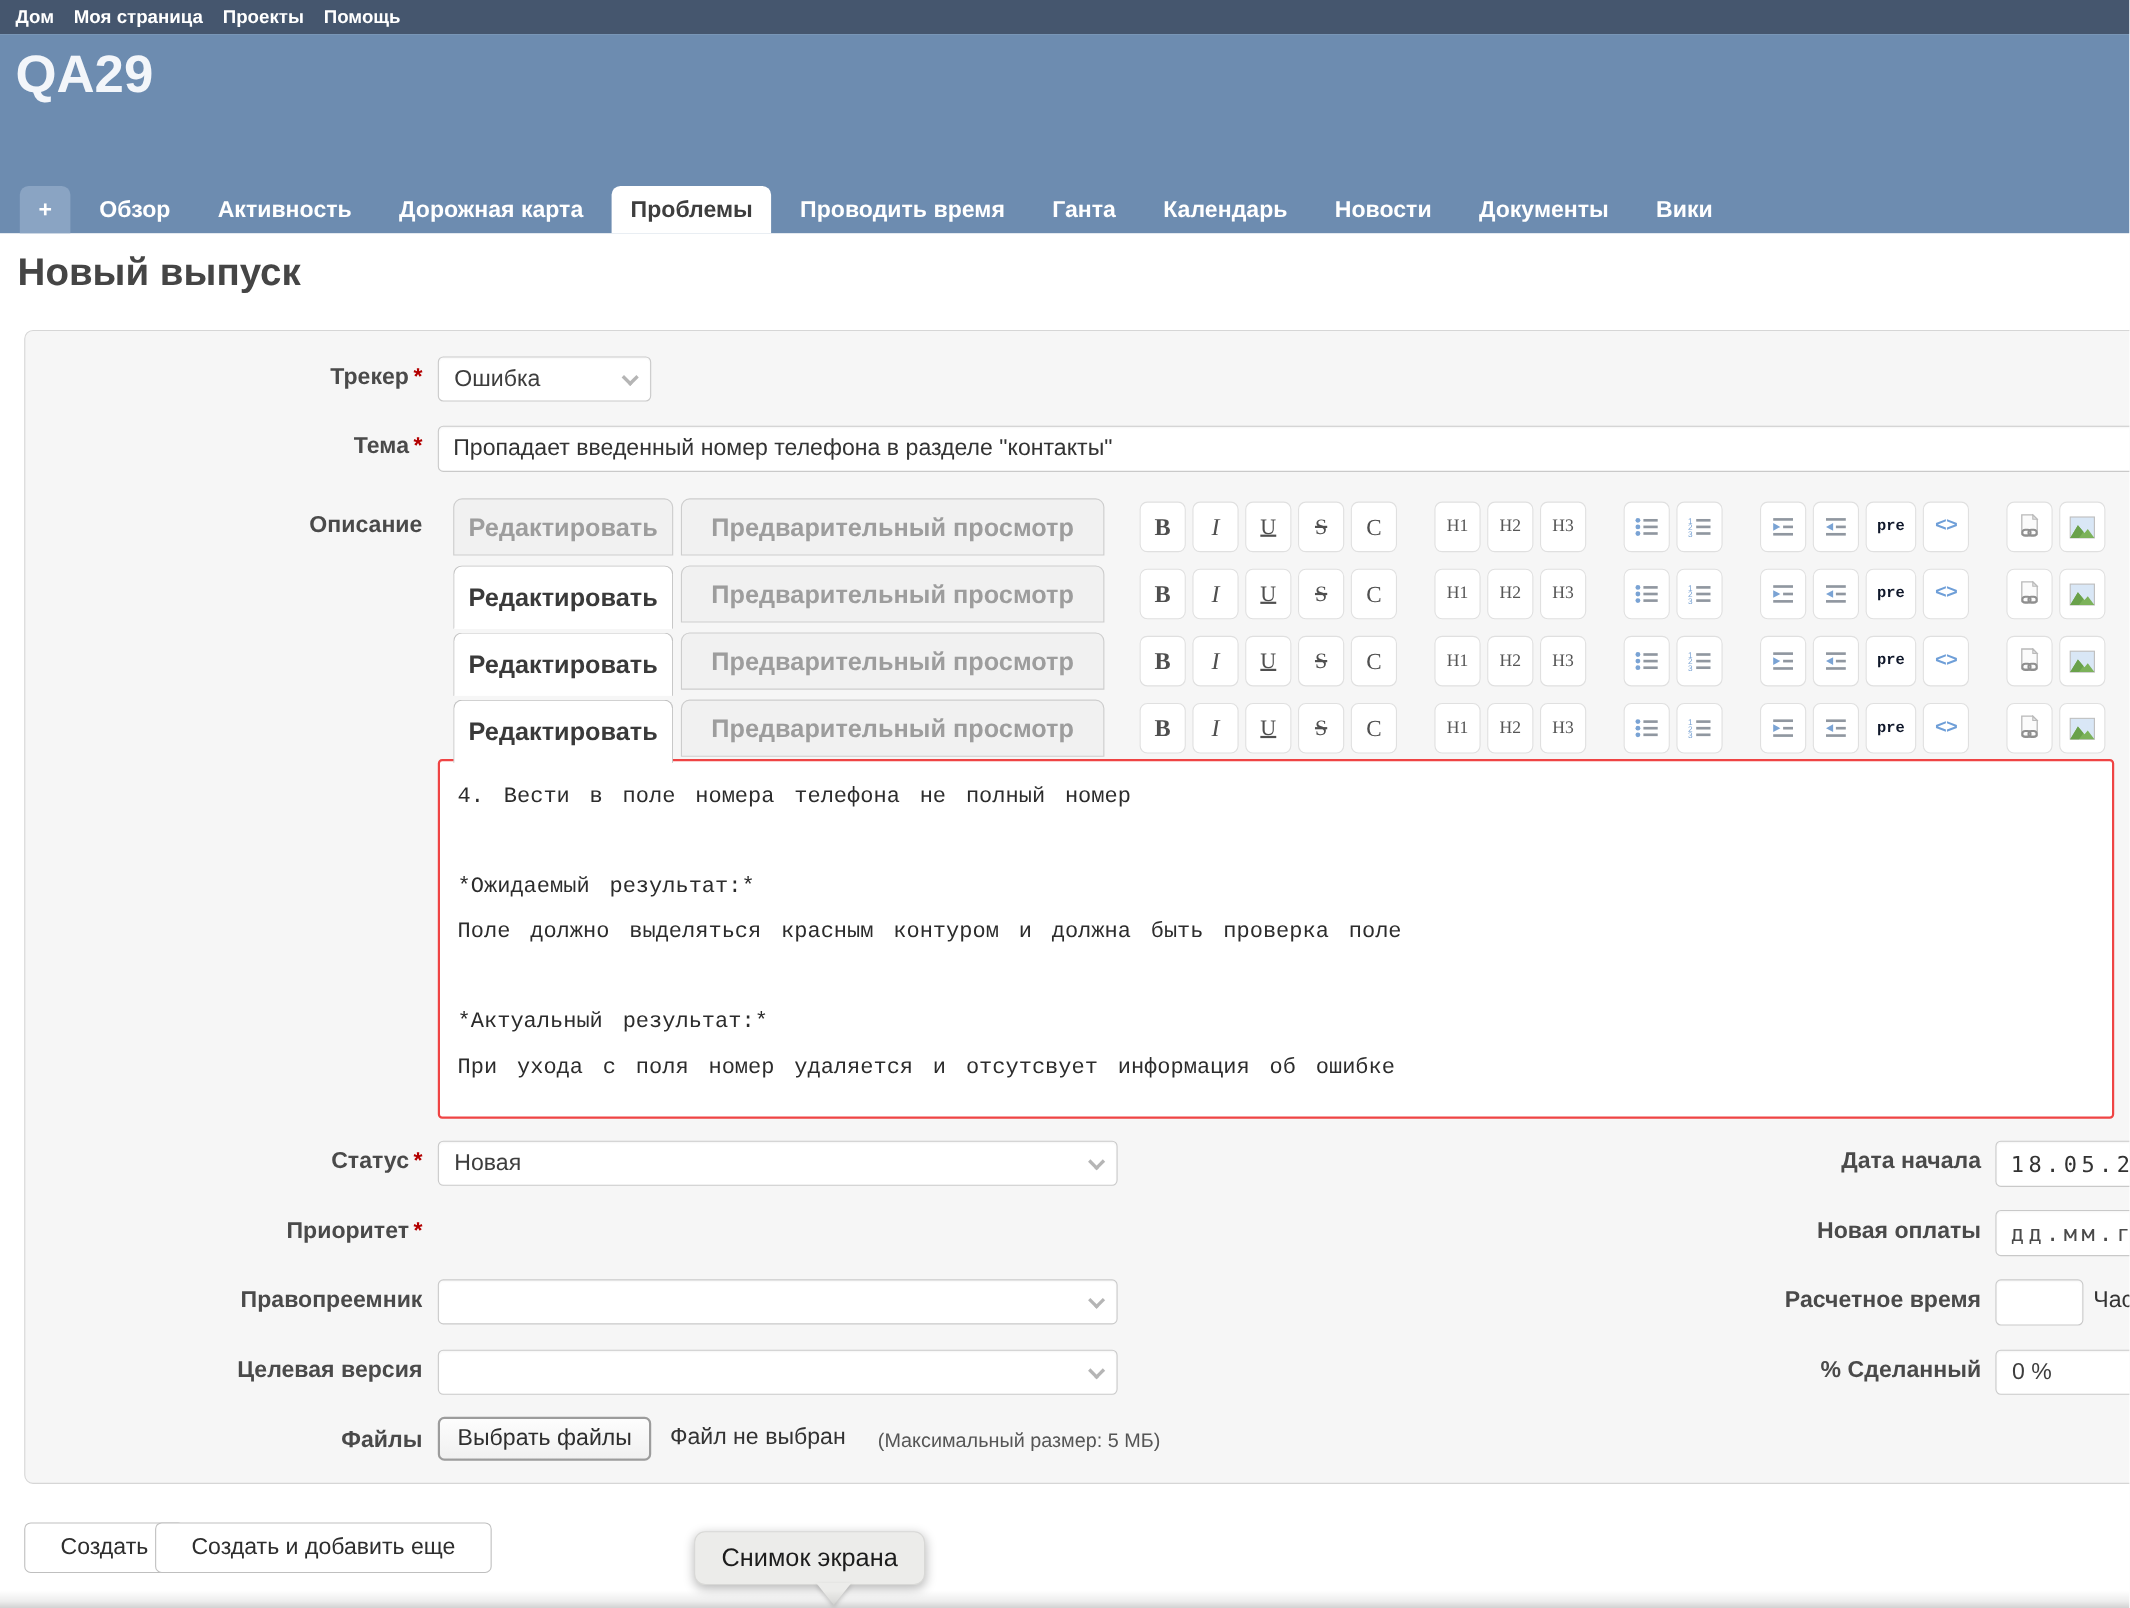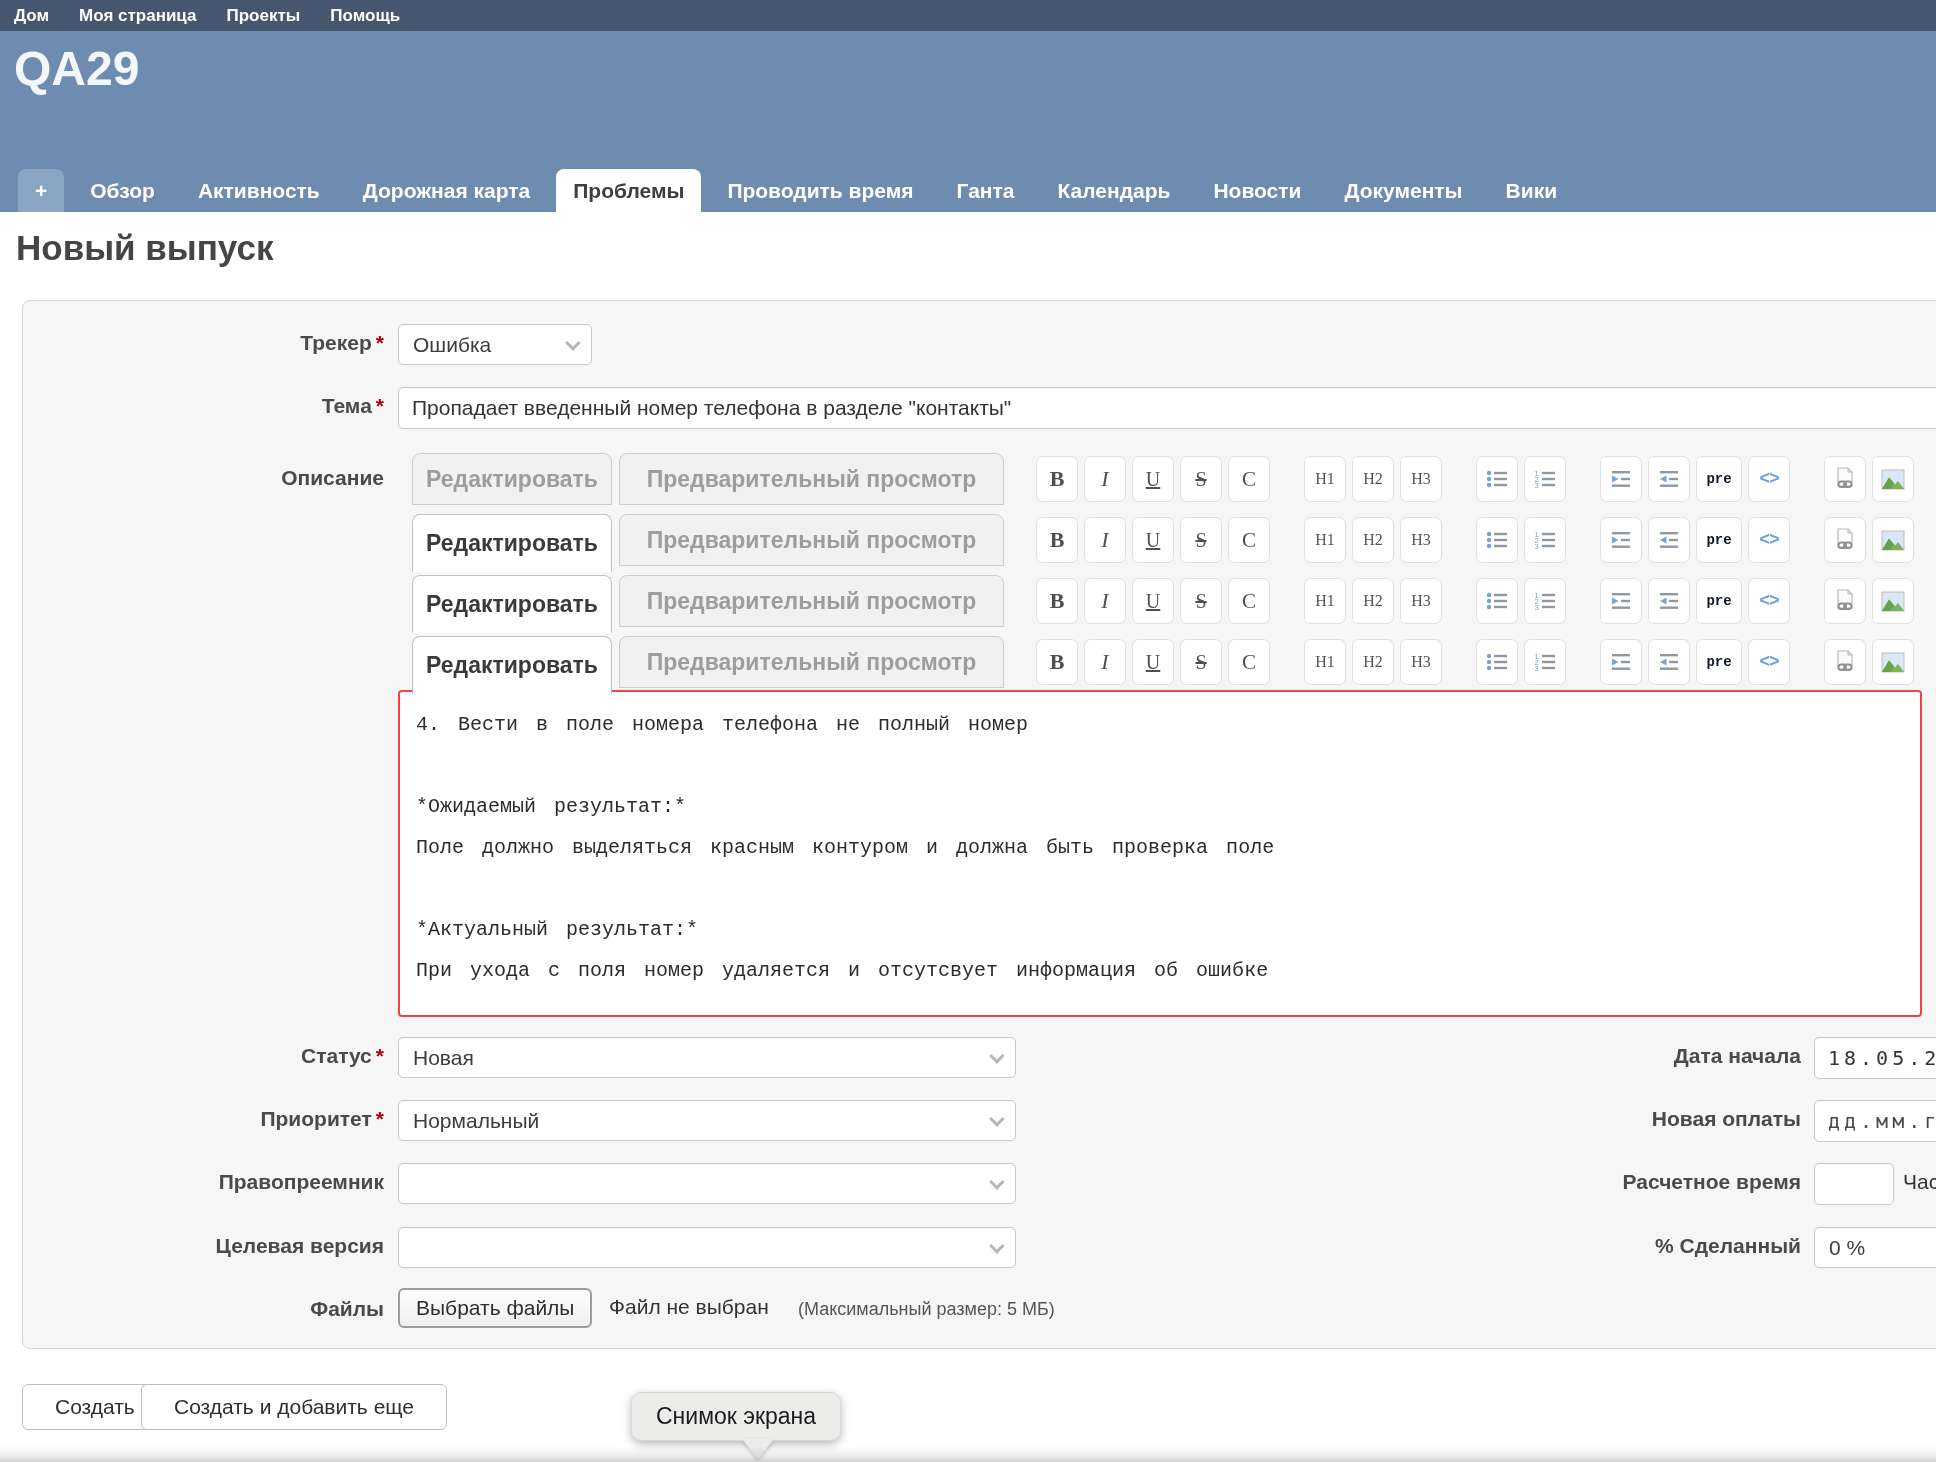--- a/index.html
+++ b/index.html
@@ -96,21 +96,21 @@
                   border-top:20px solid #ececea; filter:drop-shadow(0 2px 2px rgba(0,0,0,0.2)); }
   .bottom-fade { position:absolute; left:0; bottom:0; width:100%; height:16px;
                  background:linear-gradient(180deg, rgba(0,0,0,0) 0%, rgba(0,0,0,0.07) 60%, rgba(0,0,0,0.18) 100%); }
 </style>
 </head>
 <body>
 
 <div id="screen">
 
   <div class="topbar">
-    <span style="display:flex;gap:30px;">
+    <span style="display:flex;gap:18px;">
         <a class="tb-item">Дом</a>
         <a class="tb-item">Моя страница</a>
         <a class="tb-item">Проекты</a>
         <a class="tb-item">Помощь</a>
       </span>
   </div>
 
   <div class="header">
     <div class="project-title">QA29</div>
     <div class="tabs">
@@ -535,24 +535,20 @@
       <span>Статус</span><span class="req">*</span>
     </div>
     <div class="selectbox" style="left:375px; top:736px; width:618px;">
       <span class="val">Новая</span>
       <span class="chev"></span>
     </div>
 
     <div class="lbl" style="top:806px;">
       <span>Приоритет</span><span class="req">*</span>
     </div>
-    <div class="selectbox" style="left:375px; top:799px; width:618px;">
-      <span class="val">Нормальный</span>
-      <span class="chev"></span>
-    </div>
 
     <div class="lbl" style="top:869px;">
       <span>Правопреемник</span>
     </div>
     <div class="selectbox" style="left:375px; top:862px; width:618px;">
       <span class="val"></span>
       <span class="chev"></span>
     </div>
 
     <div class="lbl" style="top:933px;">

